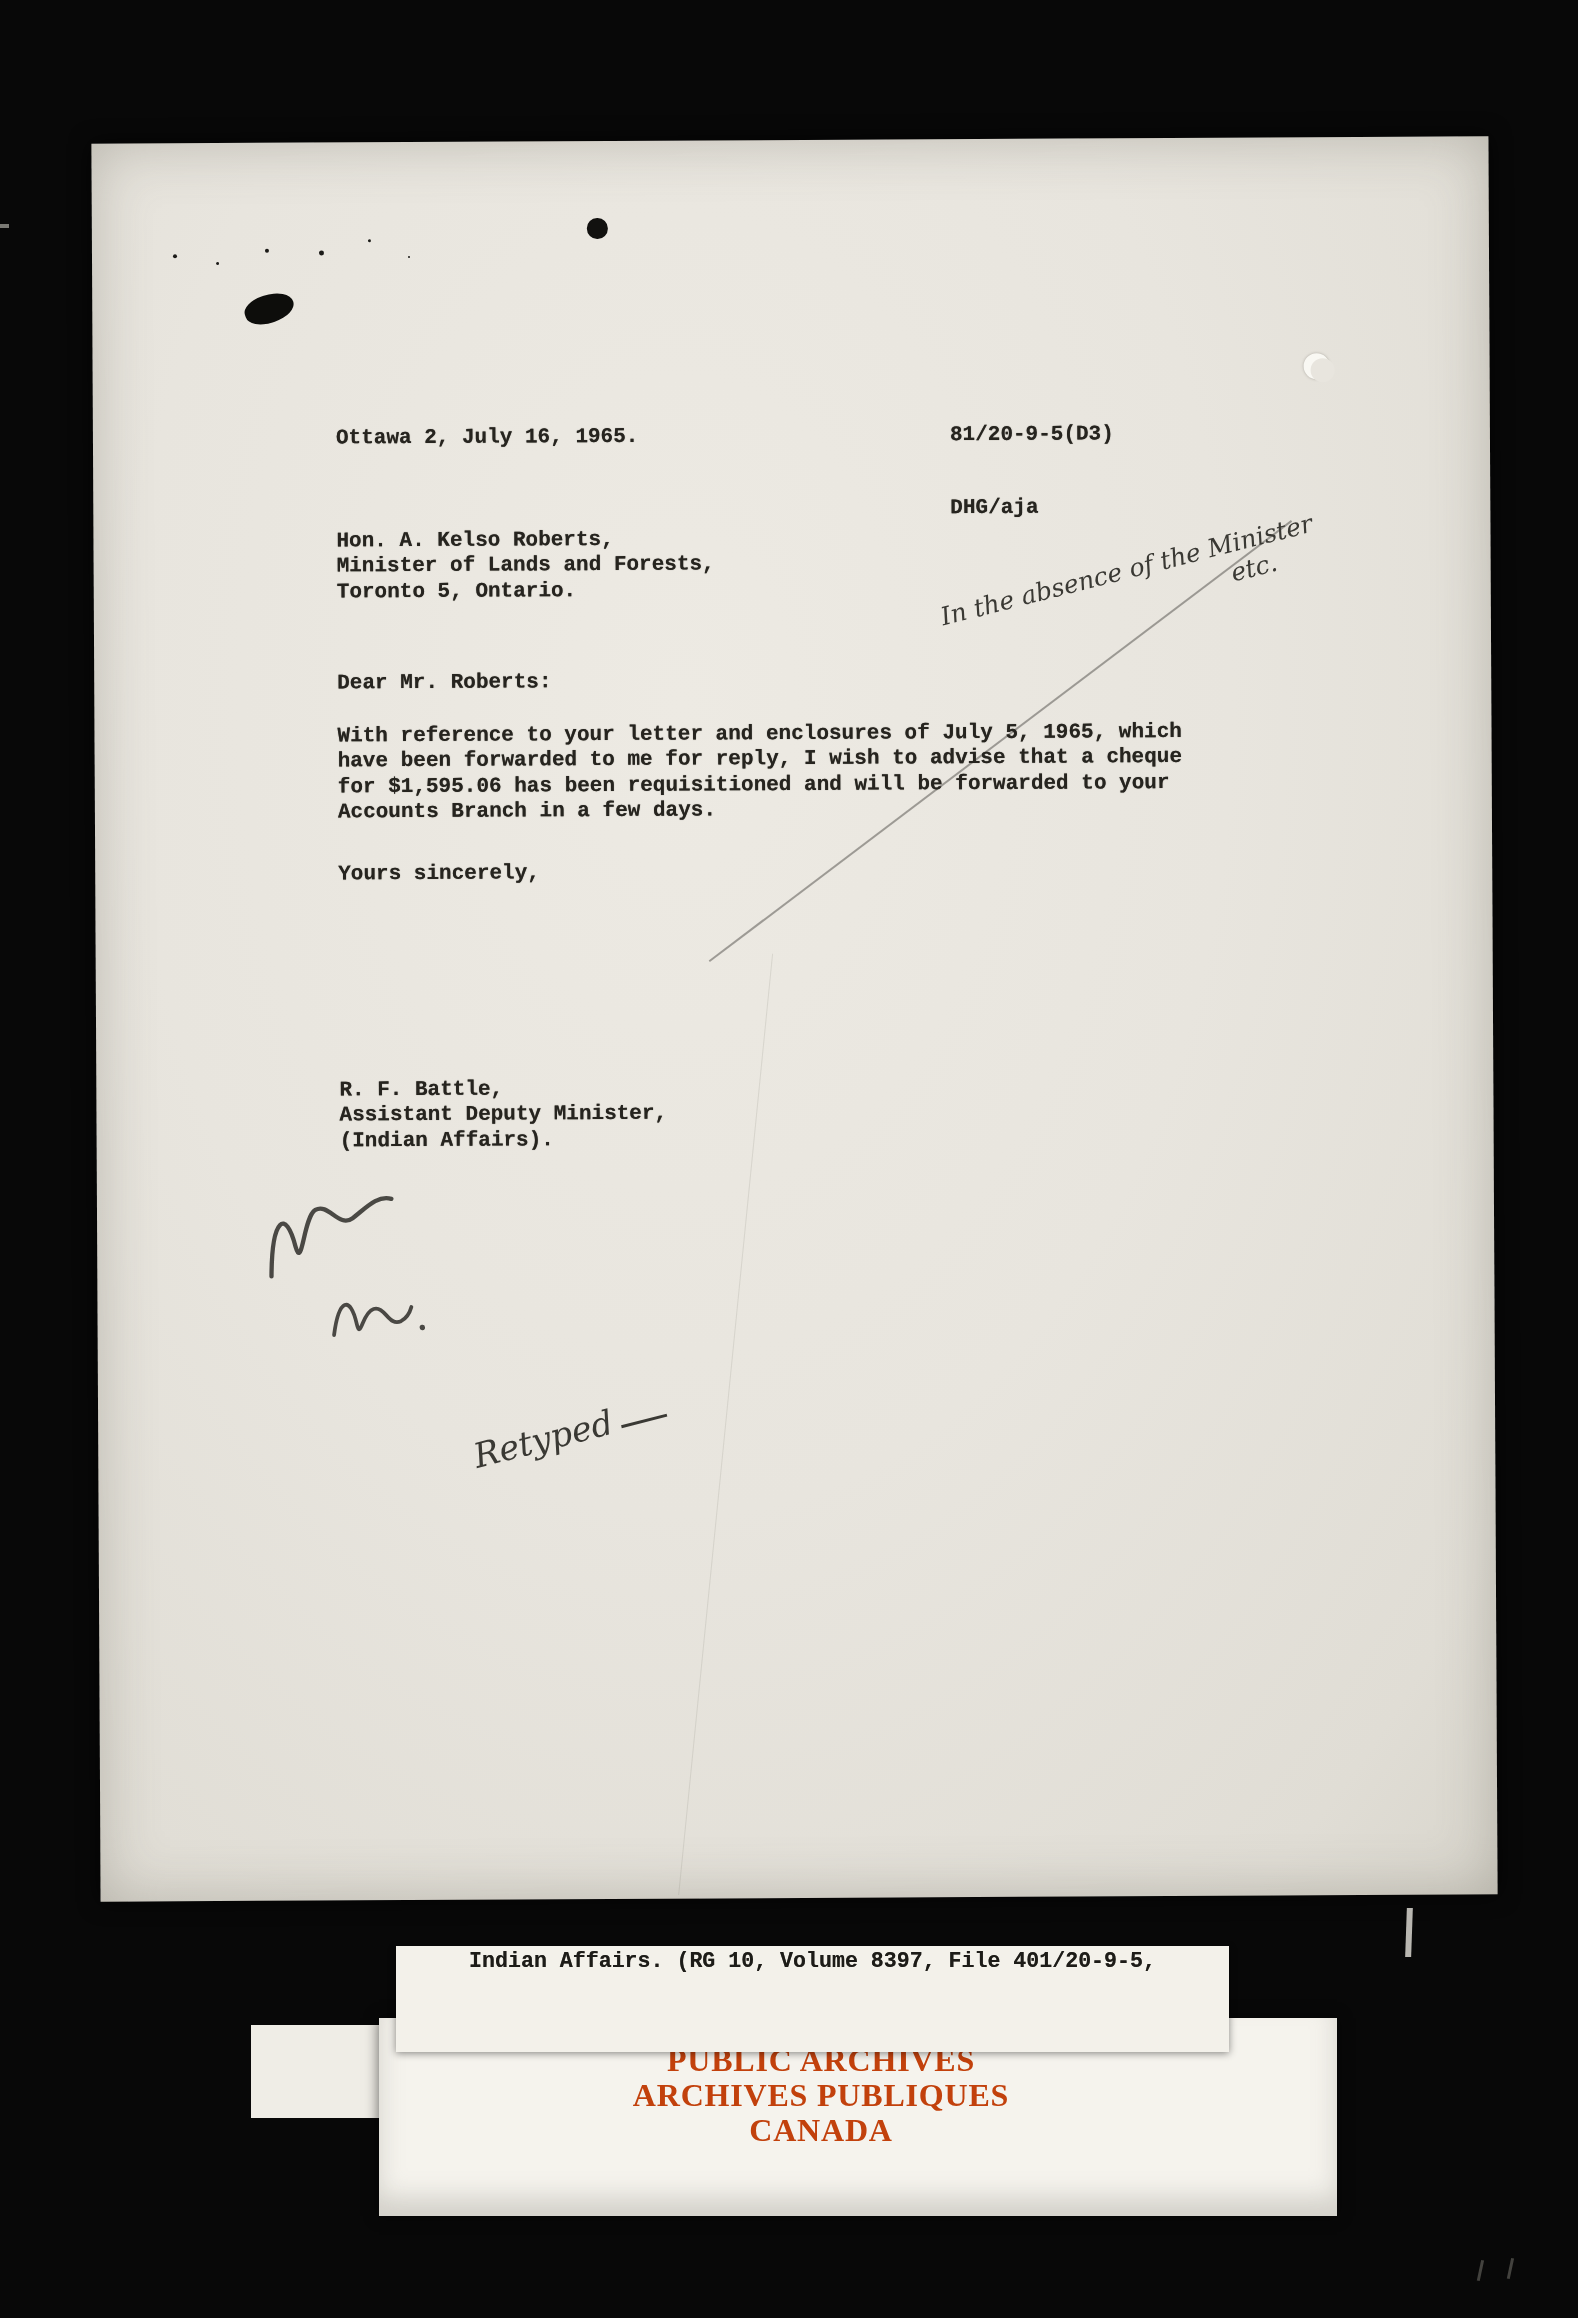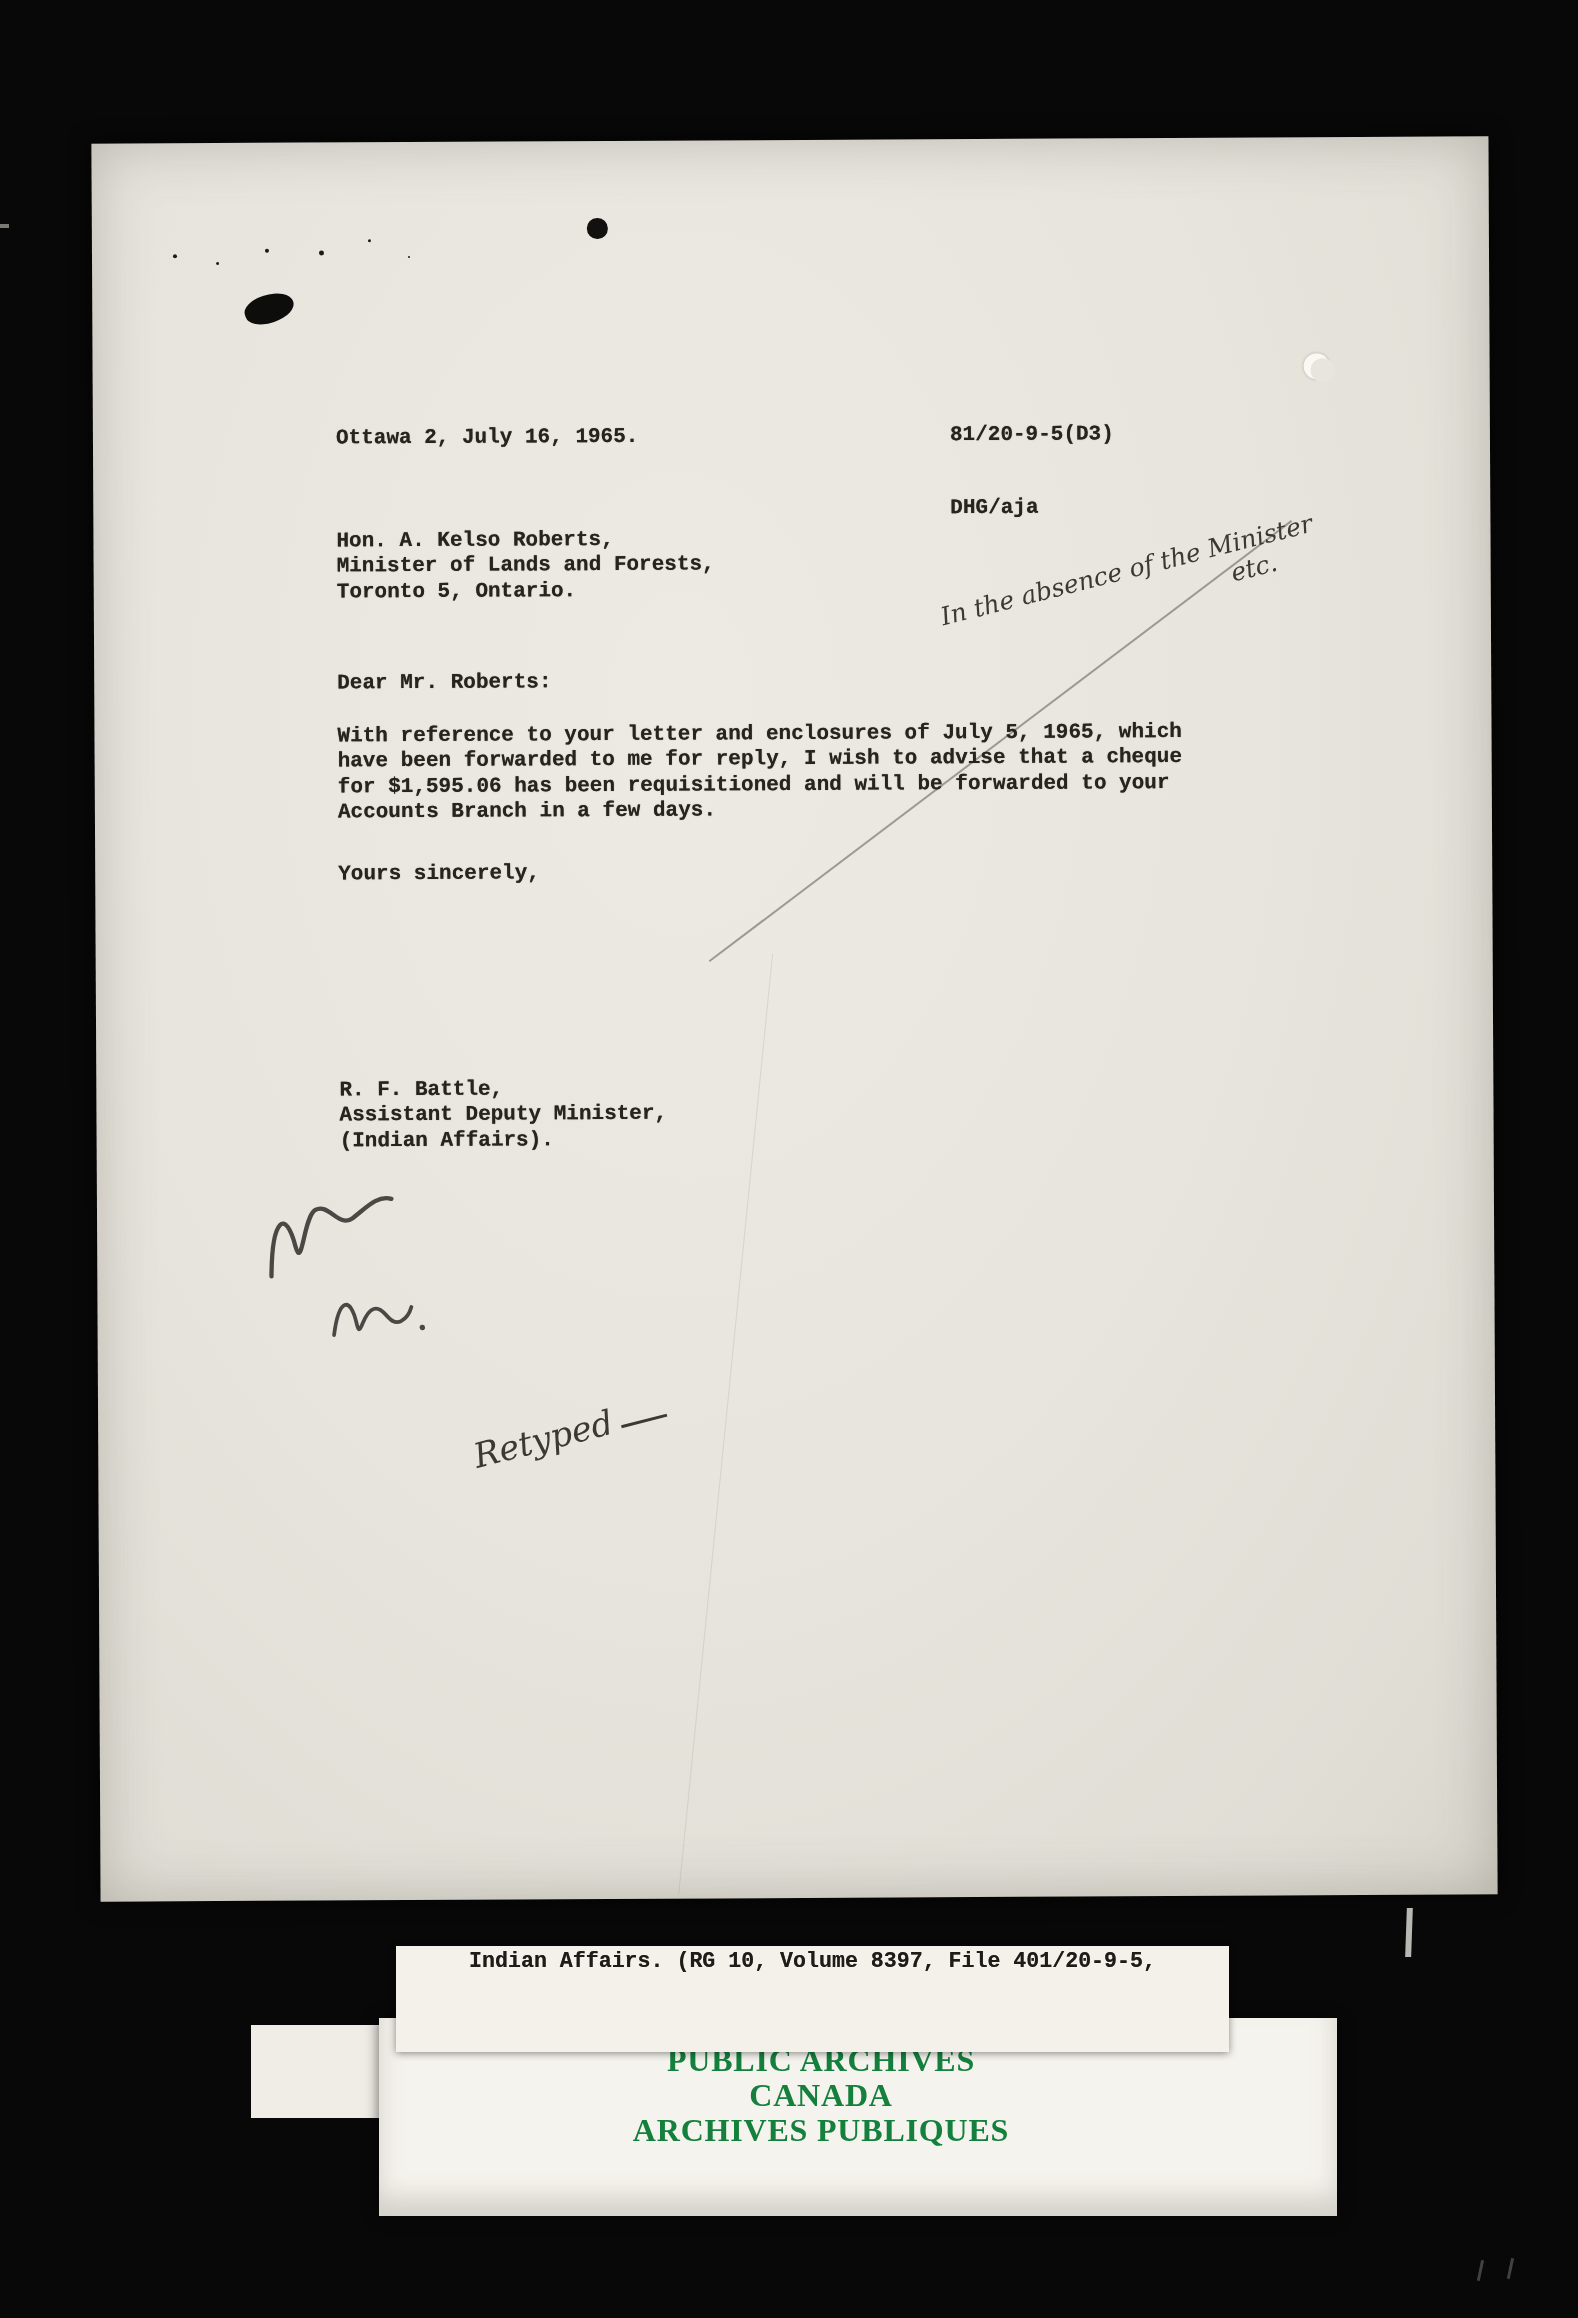--- a/index.html
+++ b/index.html
@@ -81,21 +81,21 @@
   }
   #stamp-strip {
     position:absolute; left:379px; top:2018px; width:958px; height:198px;
     background:#f5f3ed; z-index:5;
     box-shadow: inset 0 -18.4px 24px rgba(148,146,137,.35), 0 0 13px rgba(0,0,0,.6);
   }
   #stamp-text {
     width:876px; padding-top:25px; text-align:center;
     font-family:"Liberation Serif", serif; font-weight:bold;
     font-size:32px; line-height:35px; letter-spacing:0.8px;
-    color:#15803d;
+    color:#c2410c;
     padding-left:8px;
   }
   #ref-strip {
     position:absolute; left:396px; top:1946px; width:833px; height:106px;
     background:#f3f1ea; z-index:6;
     box-shadow:0 2.2px 7.6px rgba(0,0,0,.45);
     text-align:center;
   }
   #ref-strip .ref-line {
     font-family:"Liberation Mono", monospace; font-weight:bold;
@@ -182,21 +182,21 @@
 <div id="film-scratch"></div>
 <div class="film-mark" style="left:1479px;top:2260px;"></div>
 <div class="film-mark" style="left:1509px;top:2258px;"></div>
 <div id="edge-dash"></div>
 
 <div id="label-tab"></div>
 
 <div id="stamp-strip">
   <div id="stamp-text">
     <div>PUBLIC ARCHIVES</div>
+    <div>ARCHIVES PUBLIQUES</div>
     <div>CANADA</div>
-    <div>ARCHIVES PUBLIQUES</div>
   </div>
 </div>
 
 <div id="ref-strip">
   <div class="ref-line ref-line1">Indian Affairs. (RG 10, Volume 8397, File 401/20-9-5,</div>
 </div>
 
 
 </body></html>

